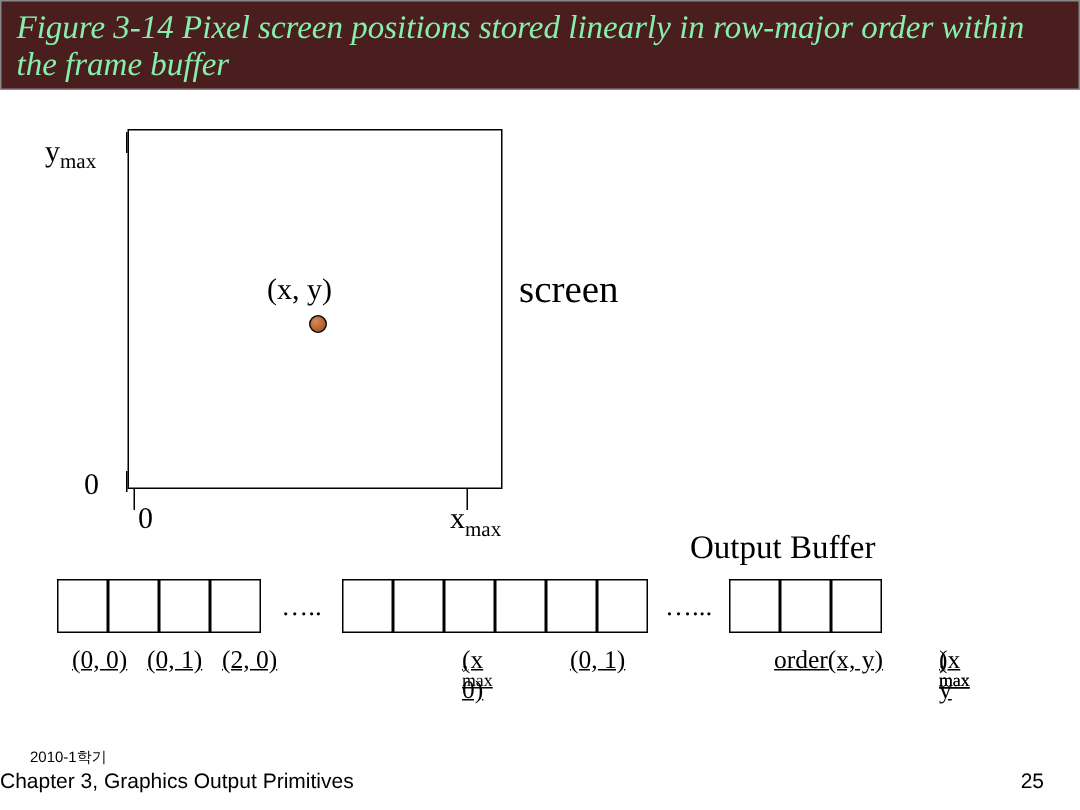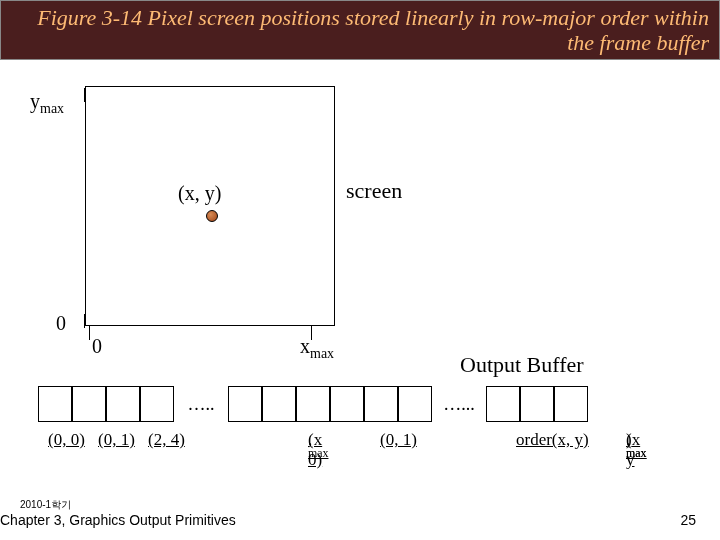--- a/index.html
+++ b/index.html
@@ -1,36 +1,36 @@
 <!DOCTYPE html>
 <html><head>
 <meta charset="utf-8">
 <style>
   * { margin:0; padding:0; box-sizing:border-box; }
   body { width:720px; height:540px; font-family:Georgia,'Times New Roman',serif; background:#fff; position:relative; }
 
   .title-bar { width:100%; height:60px; background:#4a1e1e; border:1px solid #888; display:flex; align-items:center; justify-content:center; padding:4px 10px; }
-  .title-text { color:#fdba74; font-style:italic; font-size:22px; text-align:right; line-height:1.15; }
+  .title-text { color:#86efac; font-style:italic; font-size:22px; text-align:left; line-height:1.15; }
 
   .sub { font-size:0.7em; vertical-align:sub;margin-top:16px; }
 
   .axis-ymax { position:absolute; left:30px; top:90px; font-size:20px; }
   .axis-0y   { position:absolute; left:56px; top:312px; font-size:20px; }
   .axis-0x   { position:absolute; left:92px; top:335px; font-size:20px; }
   .axis-xmax { position:absolute; left:300px; top:335px; font-size:20px; }
 
   .screen-box { position:absolute; left:85px; top:86px; width:250px; height:240px; border:1px solid #000; }
   .tick-v1 { position:absolute; left:84px; top:88px;  width:1px; height:14px; background:#000; }
   .tick-v2 { position:absolute; left:84px; top:314px; width:1px; height:14px; background:#000; }
   .tick-h1 { position:absolute; left:90px; top:326px; width:14px; height:1px; background:#000; transform:rotate(90deg); transform-origin:left top; }
   .tick-h2 { position:absolute; left:312px; top:326px; width:14px; height:1px; background:#000; transform:rotate(90deg); transform-origin:left top; }
 
   .pixel-dot { position:absolute; left:206px; top:210px; width:12px; height:12px; border:1px solid #000; border-radius:50%; background:radial-gradient(circle at 35% 35%, #d78b55 0%, #b05a2a 70%); }
   .lbl-xy     { position:absolute; left:178px; top:182px; font-size:20px; }
-  .lbl-screen { position:absolute; left:346px; top:178px; font-size:22px; }
+  .lbl-screen { position:absolute; left:346px; top:178px; font-size:26px; }
   .lbl-fb     { position:absolute; left:460px; top:352px; font-size:22px; }
 
   .buffer { position:absolute; left:38px; top:386px; display:flex; }
   .cell   { width:34px; height:36px; border:1px solid #000; background:#fff; }
   .gap    { width:54px; height:36px; border:0; display:flex; align-items:center; justify-content:center; font-size:18px; }
 
   .addr-row { position:absolute; left:48px; top:430px; font-size:17px; width:660px; }
   .addr-row span { position:absolute;text-decoration:underline; }
 
   .footer-l { position:absolute; left:20px; bottom:28px; font-family:Liberation Sans, sans-serif; font-size:10px; }
@@ -78,21 +78,21 @@
   <div class="cell"></div>
   <div class="gap">…...</div>
   <div class="cell"></div>
   <div class="cell"></div>
   <div class="cell"></div>
 </div>
 
 <div class="addr-row">
   <span style="left:0px">(0, 0)</span>
   <span style="left:50px">(0, 1)</span>
-  <span style="left:100px">(2, 4)</span>
+  <span style="left:100px">(2, 0)</span>
   <span style="left:260px">
     <span>(x</span>
       <span class="sub">max</span>
       <span>, 0)</span>
   </span>
   <span style="left:332px">(0, 1)</span>
   <span style="left:468px">order(x, y)</span>
   <span style="left:578px">
     <span>(x</span>
       <span class="sub">max</span>

